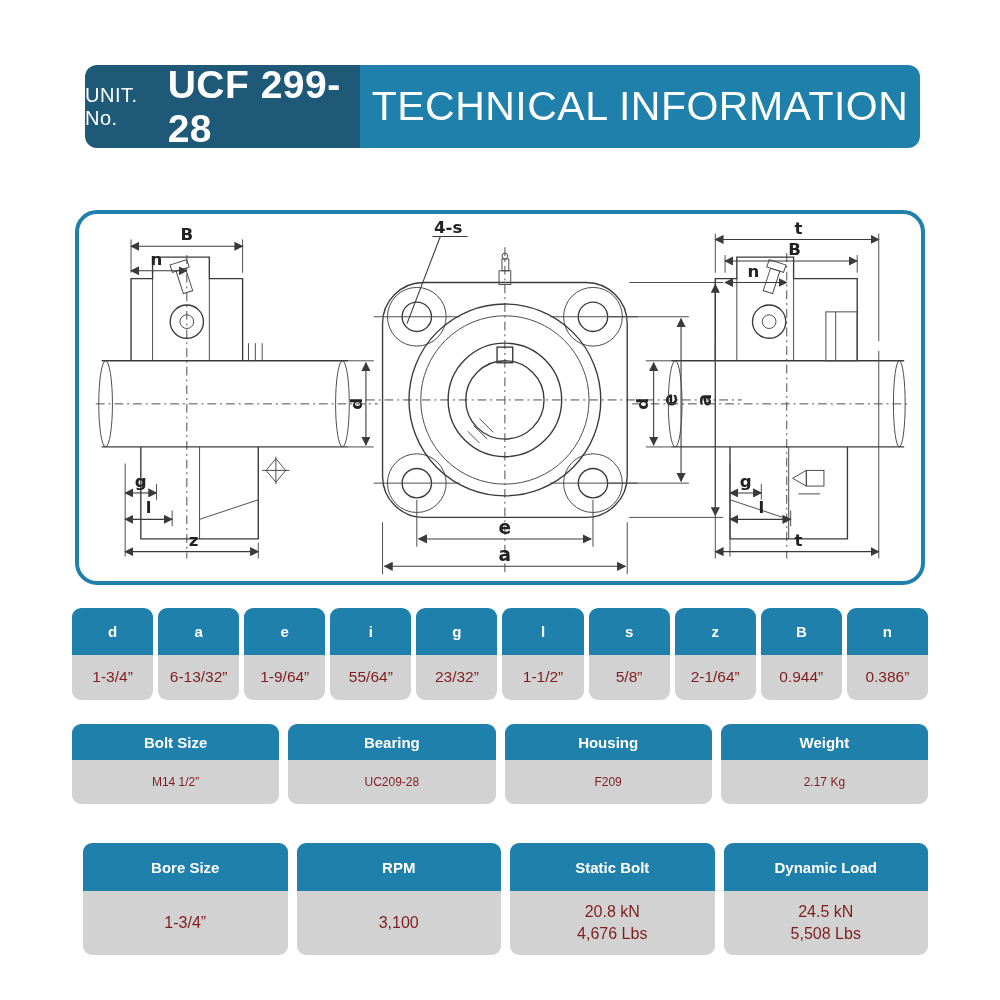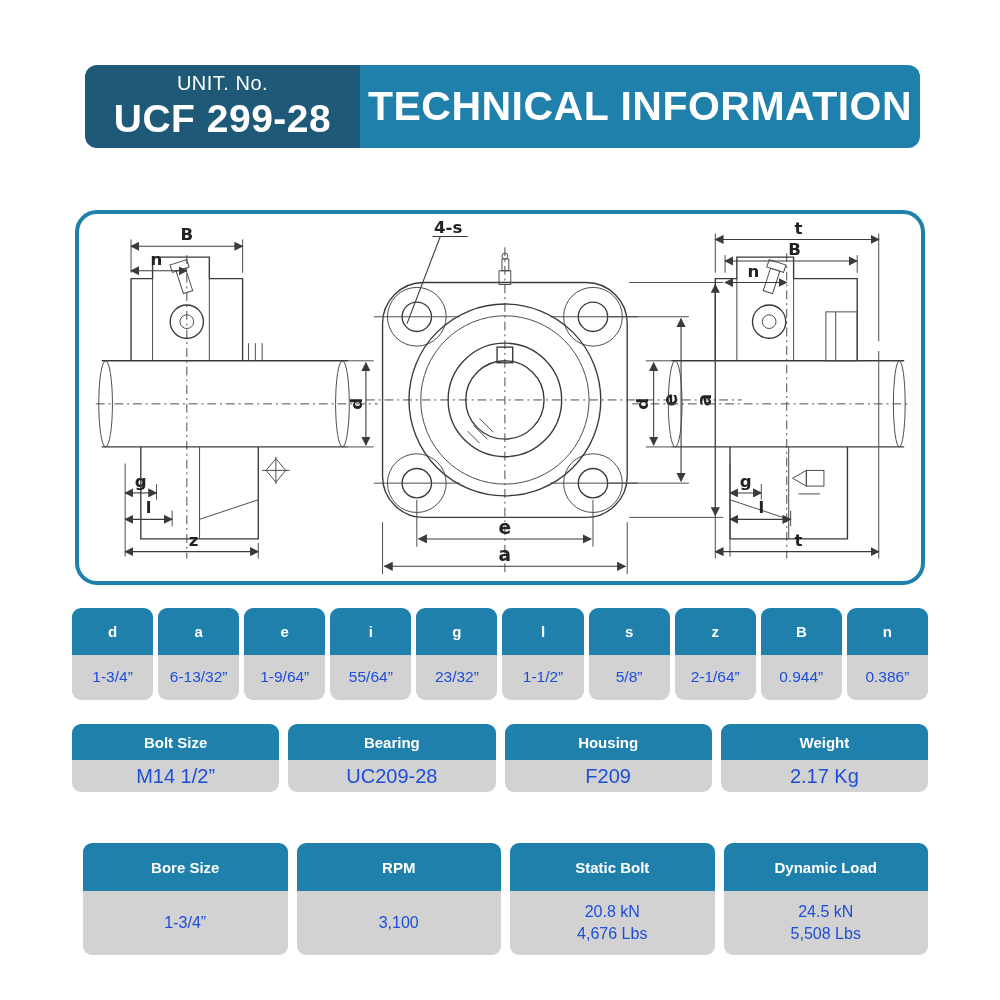--- a/index.html
+++ b/index.html
@@ -3,51 +3,51 @@
 <meta charset="utf-8">
 <style>
   * { margin:0; padding:0; box-sizing:border-box; }
   html,body { background:#ffffff; }
   body { font-family:"Liberation Sans", sans-serif; }
   .page { position:relative; width:1000px; height:1000px; background:#fff; overflow:hidden; }
 
   
   .header { position:absolute; left:85px; top:65px; width:835px; height:83px;
             display:flex; border-radius:12px; overflow:hidden; }
-  .unit-box { width:275px; background:#1e5a78; color:#fff; display:flex; flex-direction:column;
+  .unit-box { width:275px; background:#1e5a78; color:#fff; display:flex; flex-direction:row;
               align-items:center; justify-content:center; gap:2px; }
   .unit-label { font-size:20px; letter-spacing:.5px; }
   .unit-number { font-size:39px; font-weight:700; letter-spacing:.5px; }
   .title-box { flex:1; background:#1f80ab; color:#fff; display:flex; align-items:center; justify-content:center; }
-  .title-text { font-size:41px; font-weight:700; letter-spacing:.5px; }
+  .title-text { font-size:41px; font-weight:400; letter-spacing:.5px; }
 
   
   .diagram-panel { position:absolute; left:75px; top:210px; width:850px; height:375px;
                    background:#fff; border:4px solid #1f80ab; border-radius:22px; }
   .diagram-panel svg { width:100%; height:100%; display:block; }
   svg .ln   { stroke:#3a3a3a; stroke-width:1.4; fill:none; }
   svg .thin { stroke:#4a4a4a; stroke-width:1;   fill:none; }
   svg .dash { stroke:#4a4a4a; stroke-width:1; fill:none; stroke-dasharray:9 4 2 4; }
   svg .dim  { stroke:#3a3a3a; stroke-width:1.1; fill:none; }
   svg .lbl  { font-family:"DejaVu Sans", sans-serif; font-size:17px; font-weight:700; fill:#222; }
   svg .lblBig { font-family:"DejaVu Sans", sans-serif; font-size:19px; font-weight:700; fill:#222; }
 
   
   .tbl { position:absolute; left:72px; width:856px; display:flex; }
   .tbl .col { display:flex; flex-direction:column; border-radius:9px; overflow:hidden; flex:1; }
   .tbl .head { background:#1f80ab; color:#fff; display:flex; align-items:center; justify-content:center;
                font-weight:700; font-size:15px; }
-  .tbl .val  { background:#d2d2d2; color:#1d4ed8; display:flex; flex-direction:column;
+  .tbl .val  { background:#d2d2d2; color:#7f1d1d; display:flex; flex-direction:column;
                align-items:center; justify-content:center; font-size:15.5px; line-height:1.35; }
   .tbl-dims { top:608px; gap:5px; }
   .tbl-dims .head { height:47px; }
   .tbl-dims .val  { height:45px; }
   .tbl-specs { top:724px; gap:9px; }
   .tbl-specs .head { height:36px; }
-  .tbl-specs .val  { height:32px; font-size:20px; }
+  .tbl-specs .val  { height:44px; font-size:12px; }
   .tbl-loads { top:843px; gap:9px;padding-left:11px; }
   .tbl-loads .head { height:48px; }
   .tbl-loads .val  { height:64px; font-size:16px; }
 </style>
 </head>
 <body>
 
 <div class="page">
 
   <div class="header">

